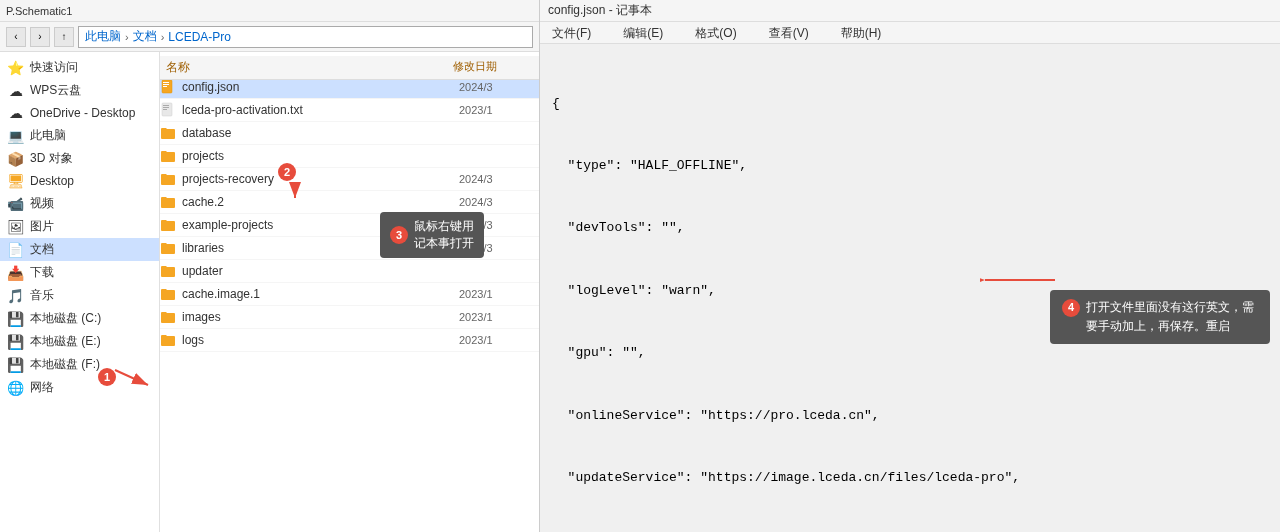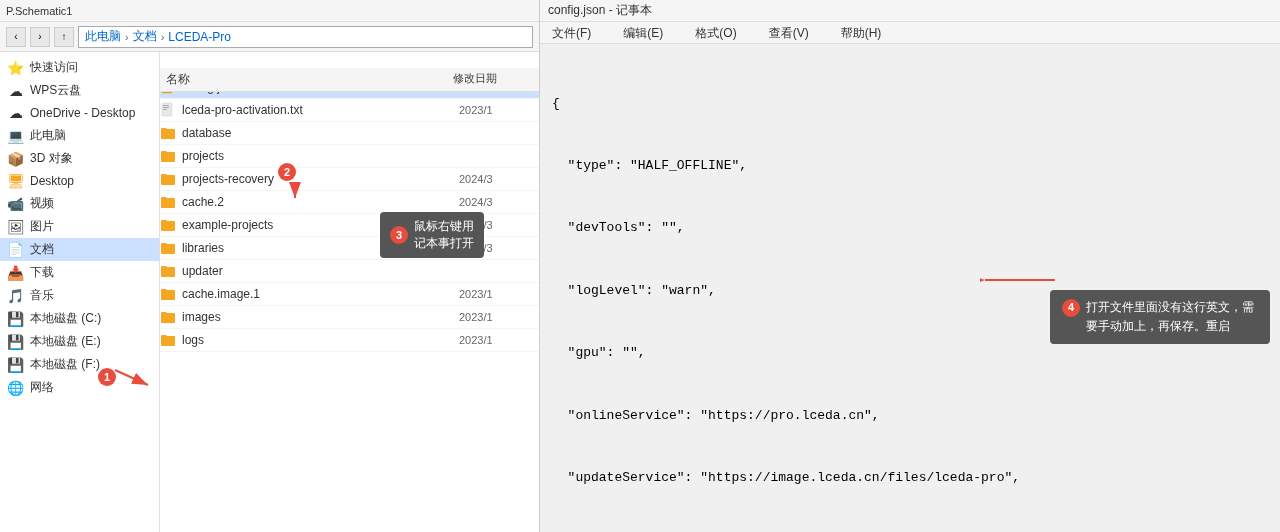--- a/index.html
+++ b/index.html
@@ -134,23 +134,23 @@
       overflow-y: auto;
       background: #fff;
     }
 
     .file-list-header {
       display: flex;
       background: #f5f5f5;
       border-bottom: 1px solid #ddd;
       padding: 3px 6px;
       font-size: 12px;
-      color: #404040;
+      color: #a16207;
       position: sticky;
-      top: 16px;
+      top: 4px;
       z-index: 1;
     }
 
     .col-name { flex: 1; cursor: pointer; }
     .col-date { width: 80px; cursor: pointer; font-size: 11px; }
 
     .file-item {
       display: flex;
       align-items: center;
       padding: 3px 0;

